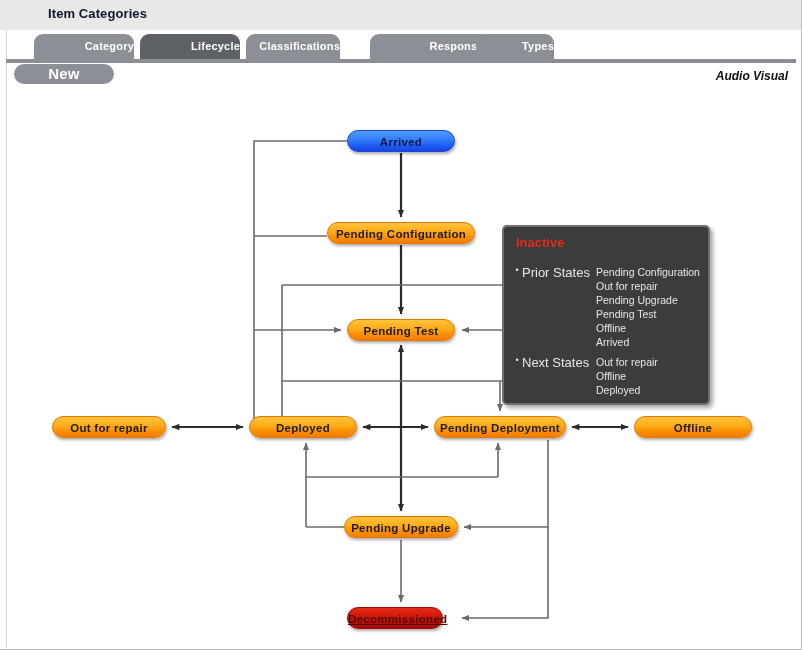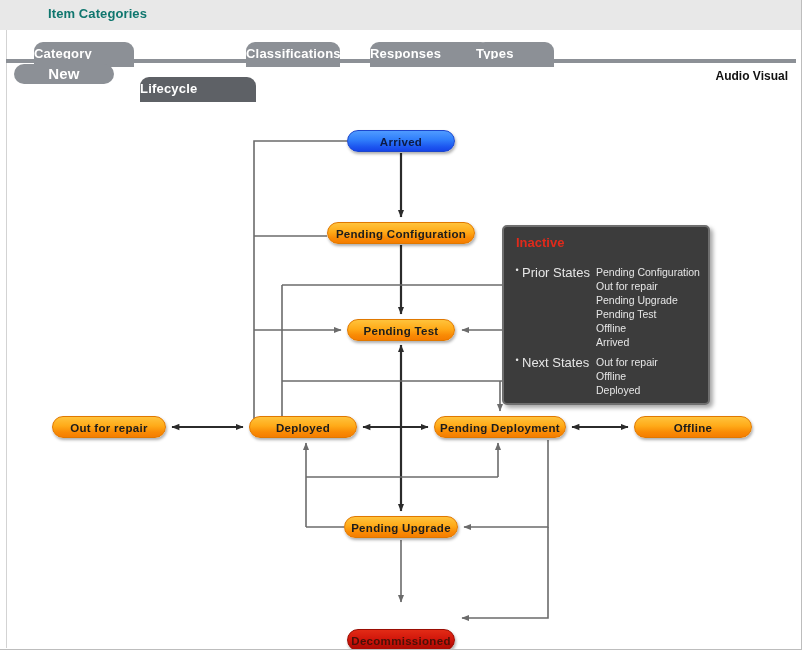--- a/index.html
+++ b/index.html
@@ -35,21 +35,21 @@
     height: 30px;
     background: #e8e8e8;
     box-sizing: border-box;
   }
   .titlebar .title {
     position: absolute;
     left: 12px;
     top: 6px;
     font-size: 13px;
     font-weight: bold;
-    color: #0f766e;
+    color: #0f172a;
     letter-spacing: 0.1px;
     padding-left: 36px;
   }
   .page-frame {
     position: absolute;
     left: 6px;
     top: 30px;
     width: 790px;
     height: 618px;
     background: #ffffff;
@@ -60,28 +60,28 @@
   
   .tabstrip {
     position: absolute;
     left: 6px;
     top: 34px;
     width: 790px;
     height: 26px;
   }
   .tab {
     position: absolute;
-    top: 8px;
+    top: 0;
     height: 25px;
     line-height: 24px;
     background: #8c9096;
     color: #ffffff;
-    font-size: 13px;
-    font-weight: bold;
-    text-align: left;
+    font-size: 11px;
+    font-weight: bold;
+    text-align: right;
     border-radius: 9px 9px 0 0;
     box-sizing: border-box;
     cursor: pointer;
     white-space: nowrap;
     letter-spacing: 0.2px;
   }
   .tab.active {
     background: #5e6166;
   }
   .tab-underline {
@@ -117,20 +117,21 @@
     cursor: pointer;
     letter-spacing: 0.2px;
   }
   .category-label {
     position: absolute;
     right: 8px;
     top: 5px;
     font-size: 12px;
     font-weight: bold;
     color: #111111;
+    font-style: italic;
   }
 
   
   .canvas {
     position: absolute;
     left: 0;
     top: 95px;
     width: 795px;
     height: 553px;
   }
@@ -238,21 +239,21 @@
 <div id="app">
 
   <div class="titlebar">
     <div class="title">Item Categories</div>
   </div>
 
   <div class="page-frame"></div>
 
   <div class="tabstrip">
     <div class="tab" style="left:28px;width:100px;">Category</div>
-    <div class="tab active" style="left:134px;width:116px;margin-top:35px;">Lifecycle</div>
+    <div class="tab active" style="left:134px;width:100px;">Lifecycle</div>
     <div class="tab" style="left:240px;width:94px;">Classifications</div>
     <div class="tab" style="left:364px;width:120px;">Responses</div>
     <div class="tab" style="left:470px;width:78px;">Types</div>
   </div>
   <div class="tab-underline"></div>
 
   <div class="toolbar">
     <div class="btn-new">New</div>
     <div class="category-label">Audio Visual</div>
   </div>
@@ -315,21 +316,21 @@
     </svg>
 
     <div class="node blue" style="left:347px;top:35px;width:108px;">Arrived</div>
     <div class="node orange" style="left:327px;top:127px;width:148px;">Pending Configuration</div>
     <div class="node orange" style="left:347px;top:224px;width:108px;">Pending Test</div>
     <div class="node orange" style="left:52px;top:321px;width:114px;">Out for repair</div>
     <div class="node orange" style="left:249px;top:321px;width:108px;">Deployed</div>
     <div class="node orange" style="left:434px;top:321px;width:132px;">Pending Deployment</div>
     <div class="node orange" style="left:634px;top:321px;width:118px;">Offline</div>
     <div class="node orange" style="left:344px;top:421px;width:114px;">Pending Upgrade</div>
-    <div class="node red" style="left:347px;top:534px;width:108px;">Decommissioned</div>
+    <div class="node red" style="left:347px;top:512px;width:96px;text-decoration:underline;">Decommissioned</div>
 
     <div class="tooltip">
       <div class="tt-title">Inactive</div>
 
       <div class="tt-row" style="top:38px;">
         <span class="tt-bullet">•</span>
         <span class="tt-key">Prior States</span>
         <span class="tt-vals">
           <span class="tt-val">Pending Configuration</span>
           <span class="tt-val">Out for repair</span>

